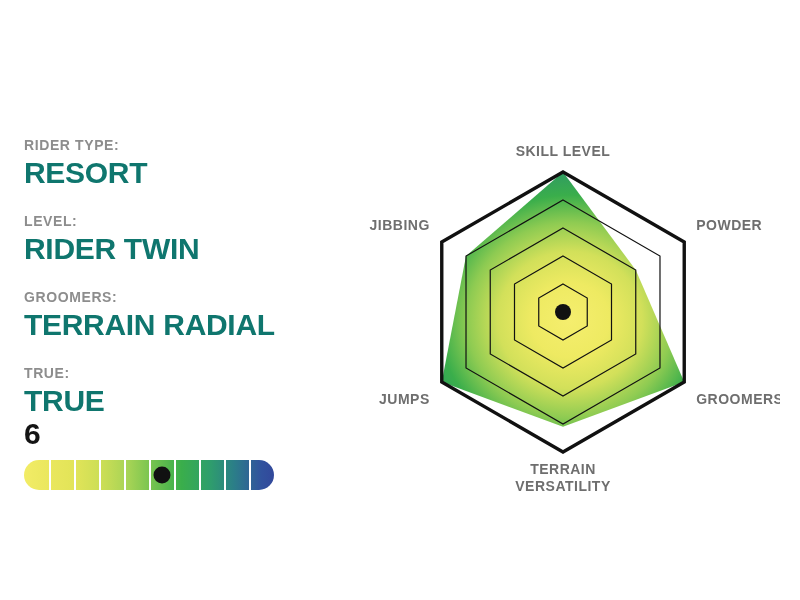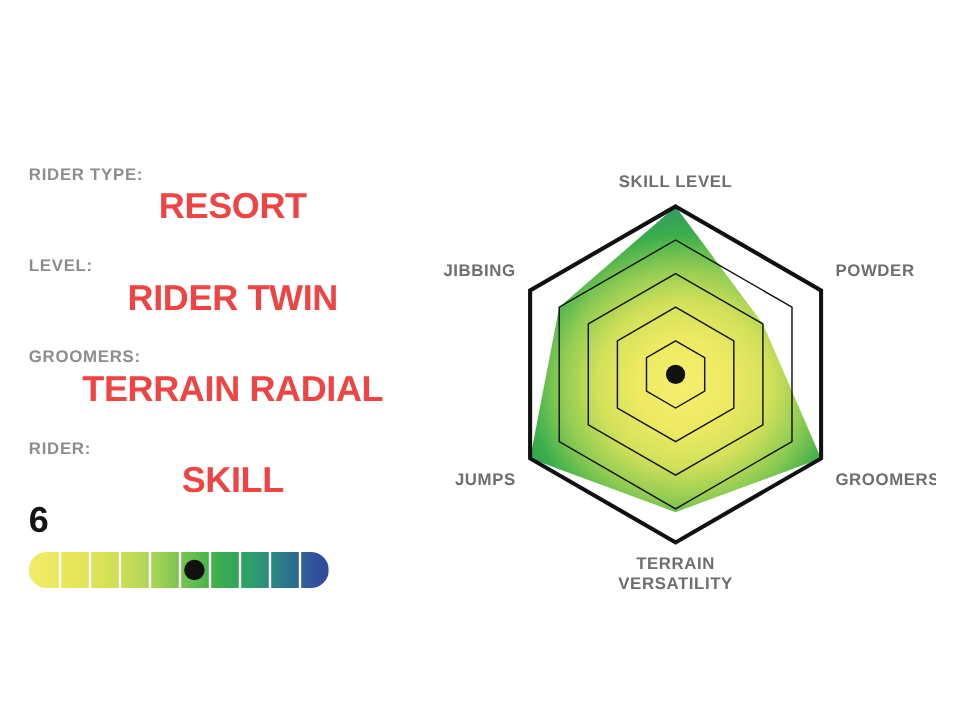--- a/index.html
+++ b/index.html
@@ -28,25 +28,24 @@
     font-size: 14px;
     font-weight: bold;
     color: #8d8d8d;
     letter-spacing: 0.6px;
     line-height: 1.25;
     margin-bottom: 1px;
   }
   .spec-value {
     font-size: 30px;
     font-weight: bold;
-    color: #ef4444;
+    color: #0f766e;
     letter-spacing: -0.3px;
     line-height: 1.12;
     white-space: nowrap;
-    text-align: center;
   }
   .spec-value.small-gap { margin-bottom: 0; }
   .spec-rating {
     font-size: 30px;
     font-weight: bold;
     color: #141414;
     line-height: 1.12;
   }
 
   
@@ -126,22 +125,22 @@
     <div class="spec-label">LEVEL:</div>
     <div class="spec-value">RIDER TWIN</div>
   </div>
 
   <div class="spec-block">
     <div class="spec-label">GROOMERS:</div>
     <div class="spec-value">TERRAIN RADIAL</div>
   </div>
 
   <div class="spec-block">
-    <div class="spec-label">RIDER:</div>
-    <div class="spec-value small-gap">SKILL</div>
+    <div class="spec-label">TRUE:</div>
+    <div class="spec-value small-gap">TRUE</div>
     <div class="spec-rating">6</div>
 
     <div id="flex-slider">
       <div id="flex-slider-track">
         <div id="flex-slider-fill"></div>
       <div class="flex-divider" style="left: 25px;"></div>
           <div class="flex-divider" style="left: 50px;"></div>
           <div class="flex-divider" style="left: 75px;"></div>
           <div class="flex-divider" style="left: 100px;"></div>
           <div class="flex-divider" style="left: 125px;"></div>

